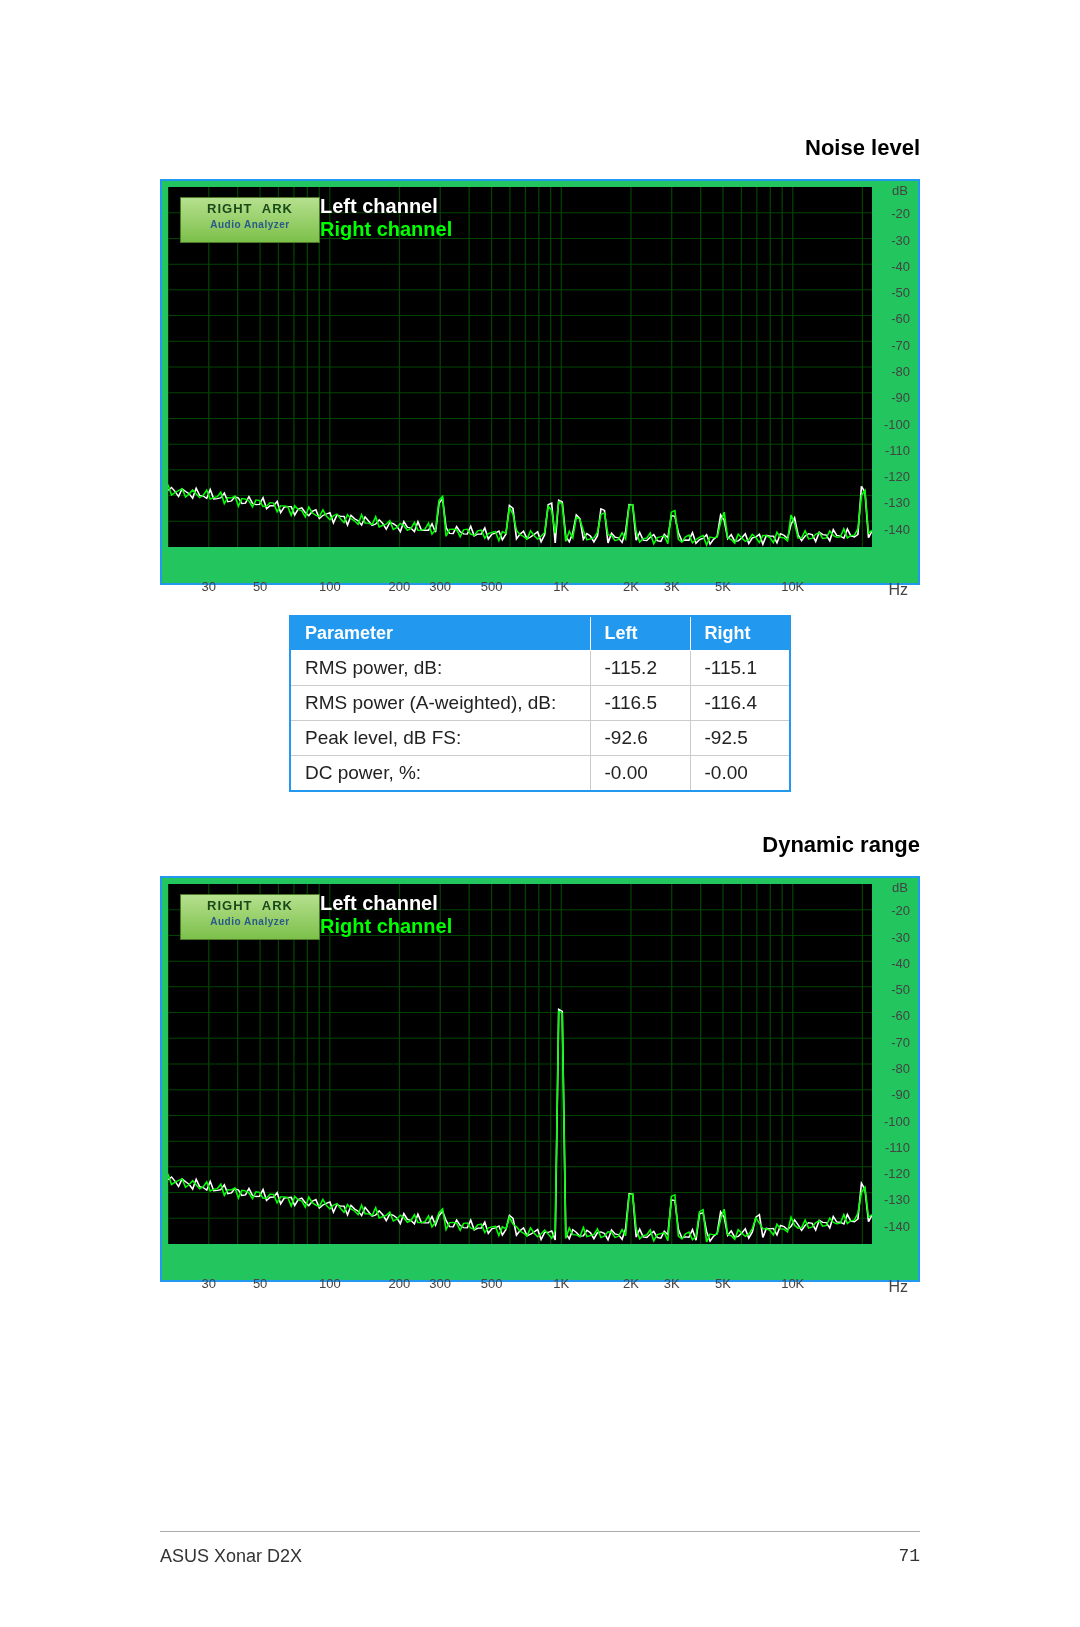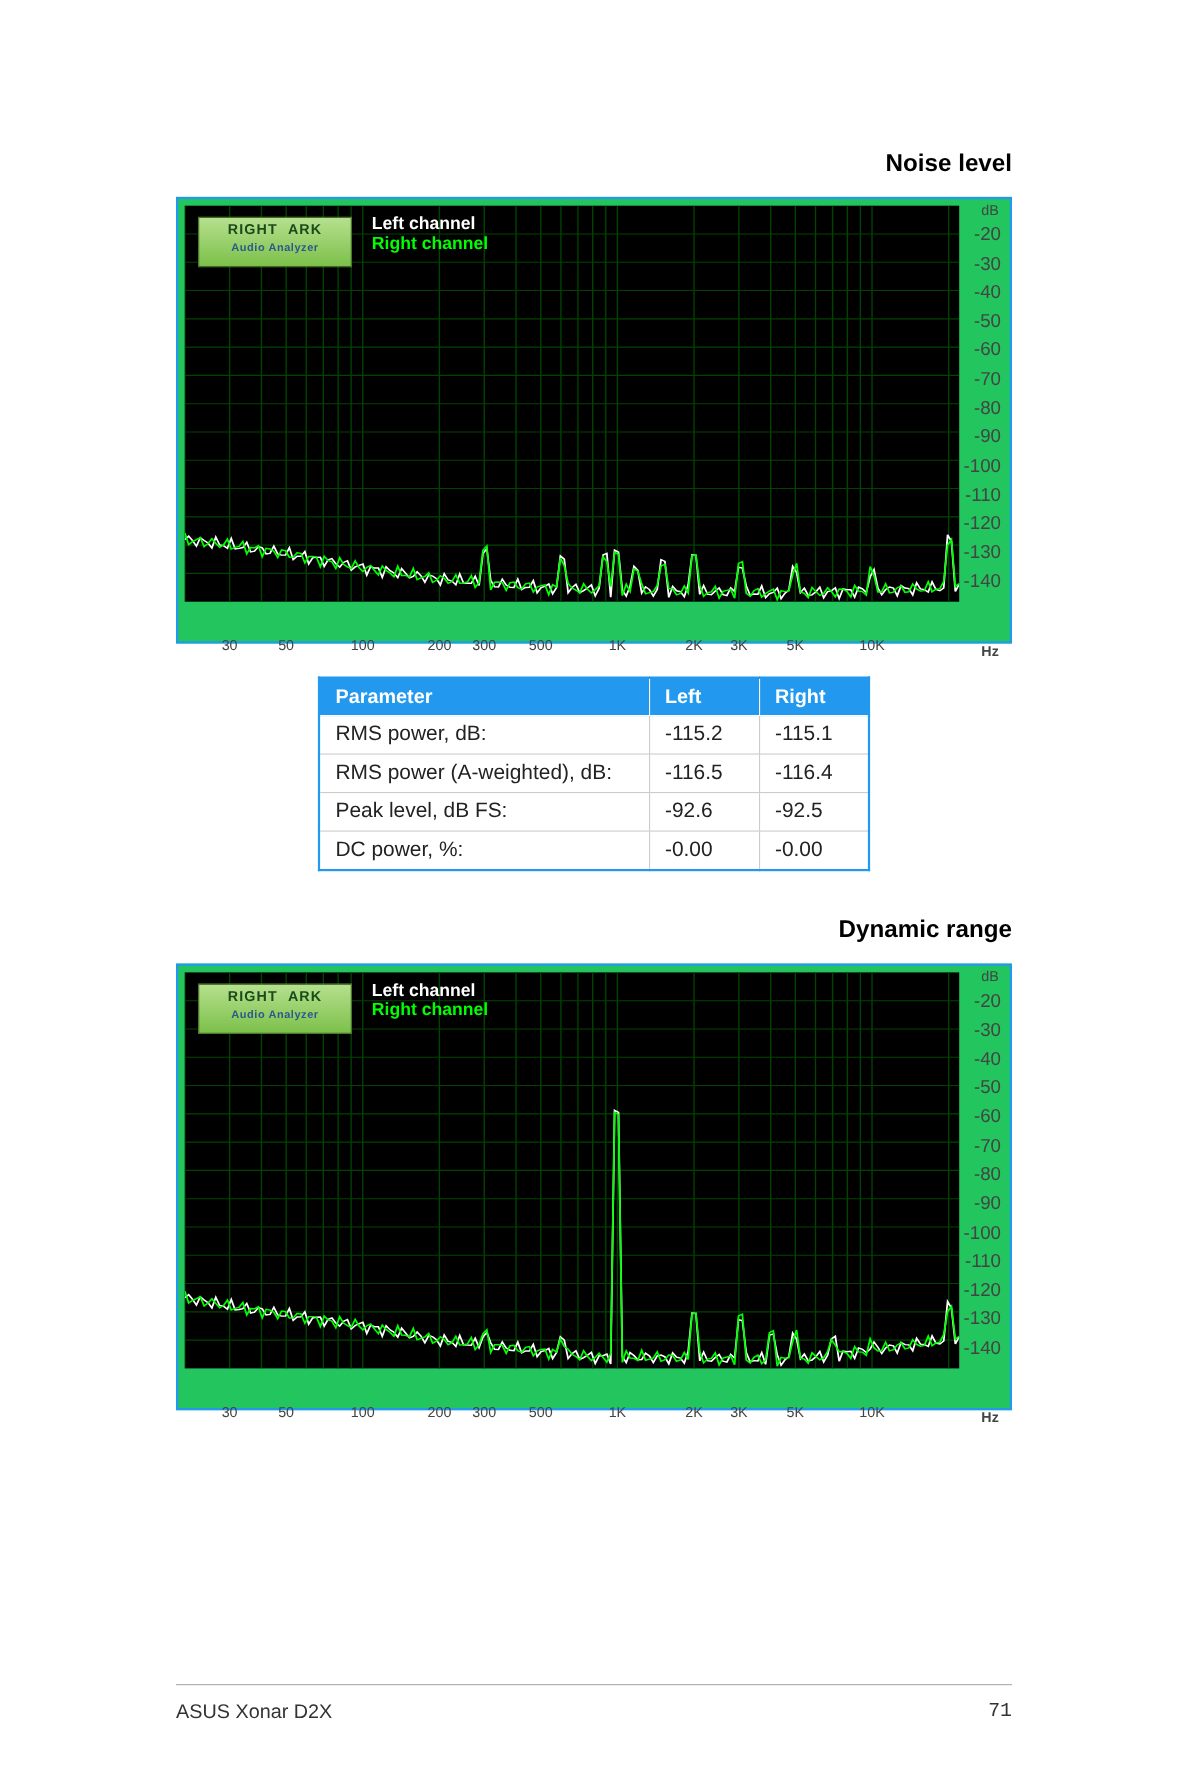--- a/index.html
+++ b/index.html
@@ -38,30 +38,30 @@
     width:140px; height:46px;
     background: linear-gradient(#b6e08e,#7cc04a);
     border:1px solid #4a7a2a;
     font-size:13px; font-weight:bold;
     color:#1a4a1a; text-align:center;
     line-height:15px; padding-top:3px;
     font-family: Arial, sans-serif;
     letter-spacing:1px;
   }
   .rmaa-logo .sub { font-size:10px; color:#2a5a8a; letter-spacing:0.5px; }
-  .legend { position:absolute; left:170px; top:8px; font-size:16px; font-weight:bold; }
+  .legend { position:absolute; left:152px; top:8px; font-size:20px; font-weight:bold; }
   .legend .lc { color:#fff; display:block; }
   .legend .rc { color:#00ff00; display:block; }
-  .y-labels { position:absolute; right:-38px; top:0; bottom:22px; width:34px; font-size:17px; color:#444; }
+  .y-labels { position:absolute; right:-38px; top:0; bottom:22px; width:34px; font-size:13px; color:#444; }
   .y-labels div { position:absolute; right:0; transform:translateY(-50%); }
   .x-labels { position:absolute; left:0; right:0; bottom:-22px; height:20px; font-size:13px; color:#444; }
   .x-labels span { position:absolute; transform:translateX(-50%); }
   .plot-area-wrap { position:relative; height:390px; margin-right:40px; }
   .units-db { position:absolute; right:-36px; top:-4px; font-size:13px; color:#444;}
-  .units-hz { position:absolute; right:-36px; bottom:-22px; font-size:13px; color:#444;font-weight:bold;}
+  .units-hz { position:absolute; right:-36px; bottom:-22px; font-size:16px; color:#444;}
 
   .data-table {
     border-collapse: collapse;
     margin: 0 auto 40px auto;
     border: 2px solid #2299ee;
     font-size: 19px;
   }
   .data-table th {
     background:#2299ee; color:#fff; font-weight:bold; text-align:left;
     padding:6px 14px; border:1px solid #fff; font-size:18px;

